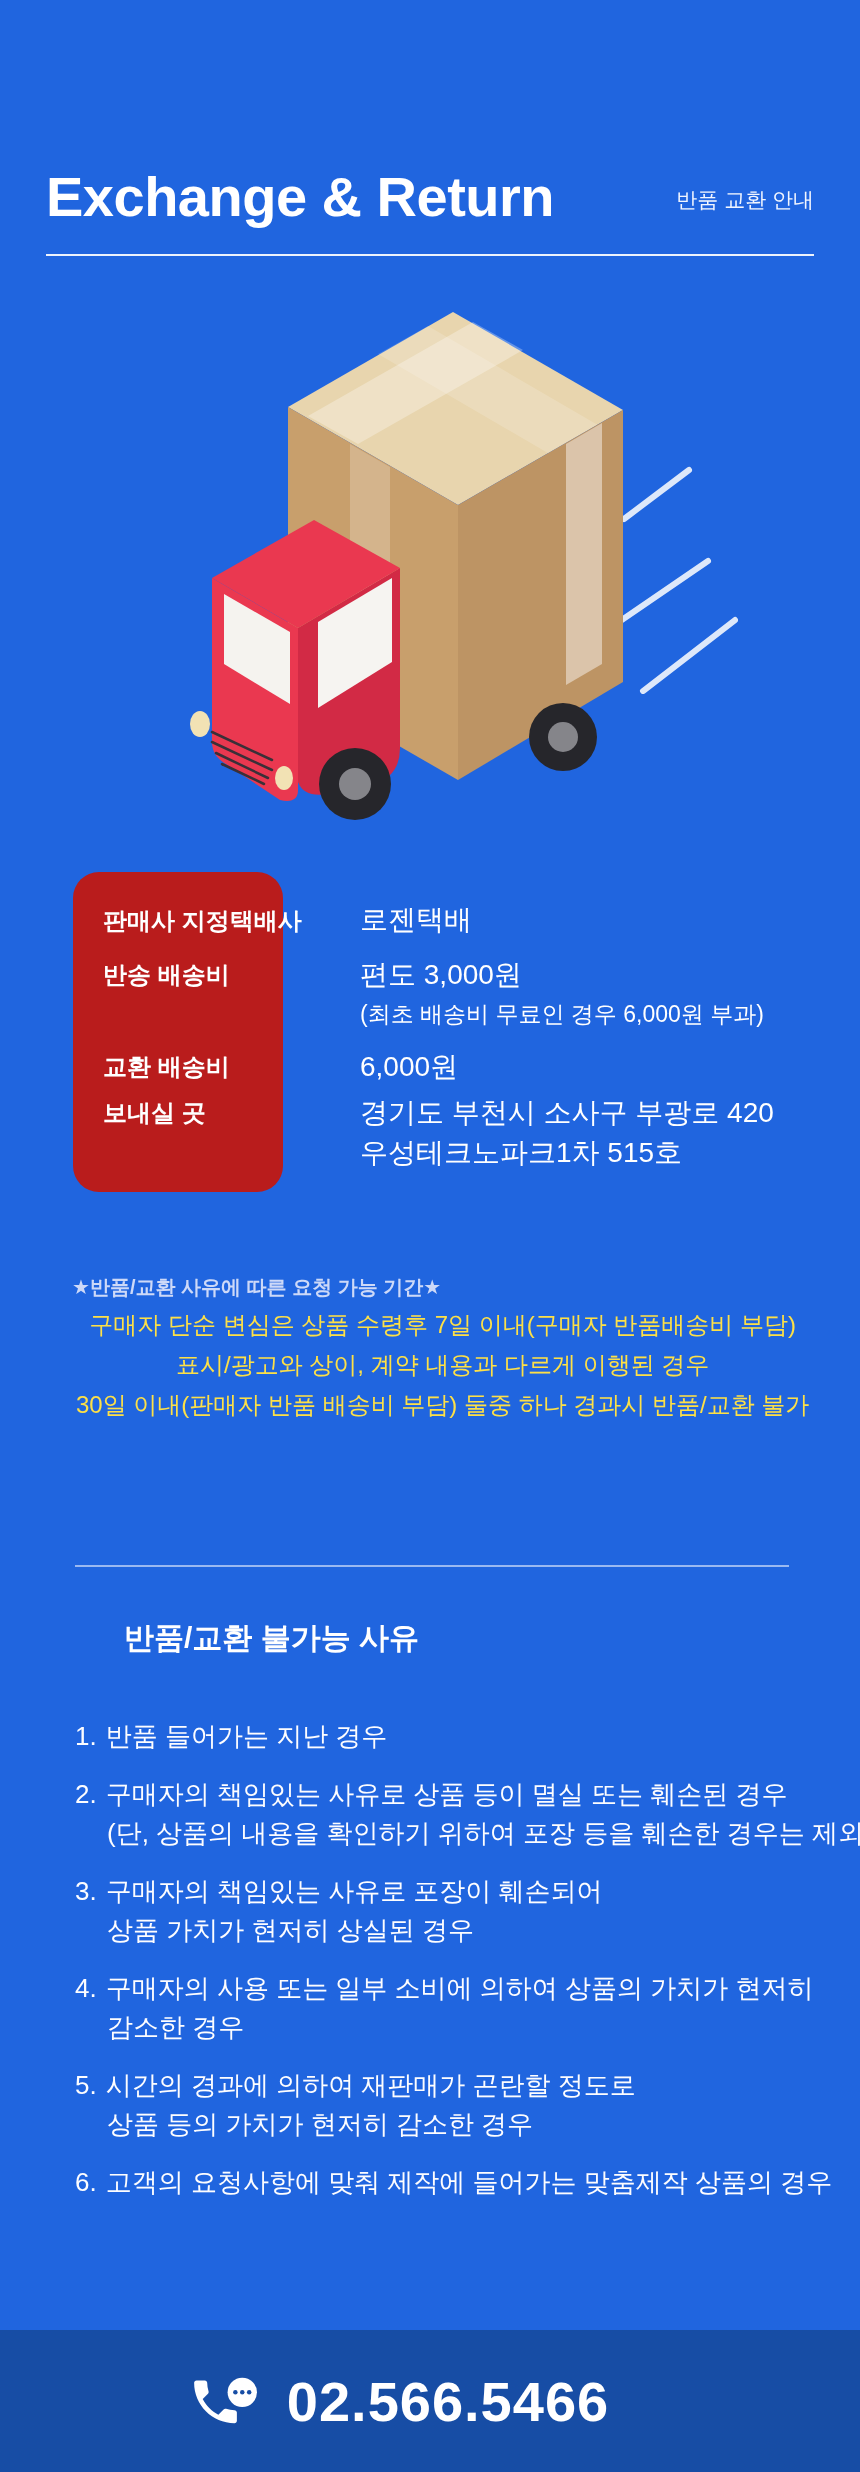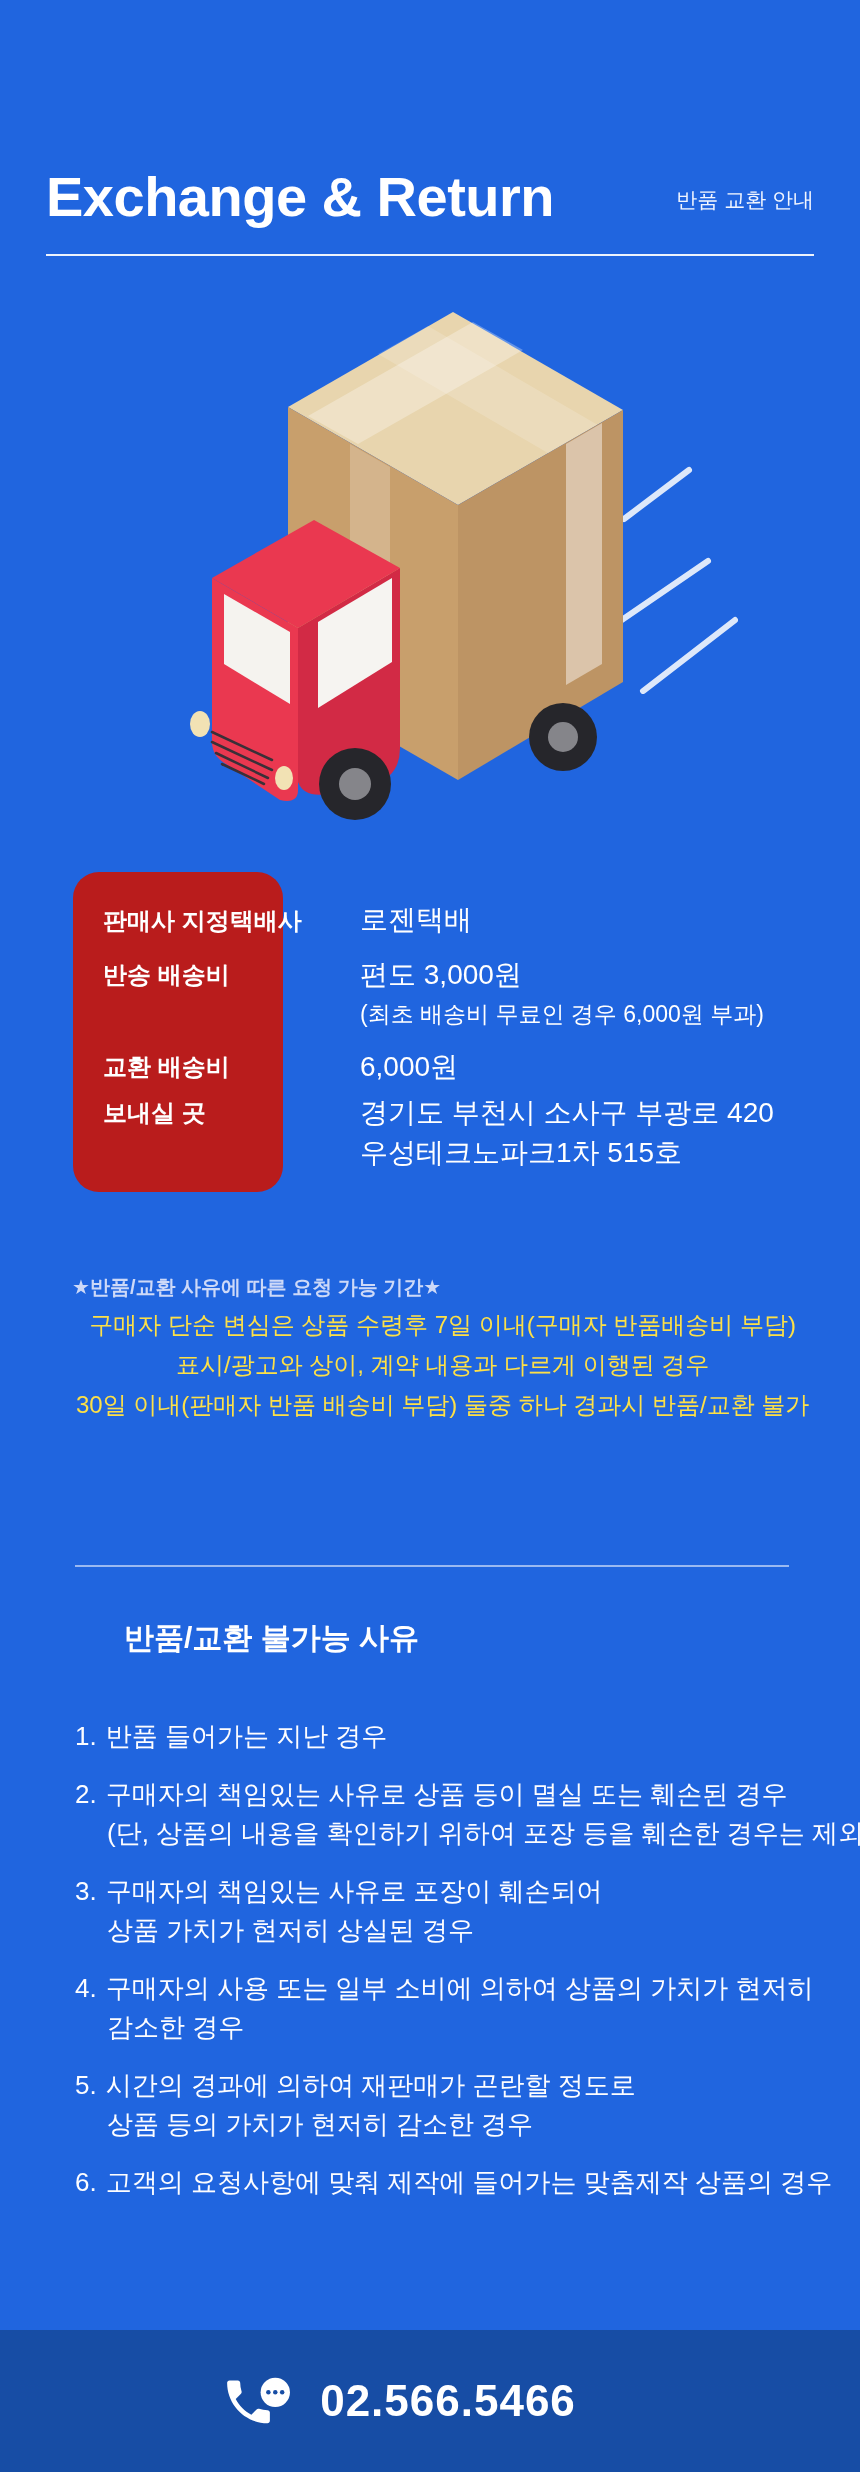--- a/index.html
+++ b/index.html
@@ -29,21 +29,21 @@
   .sec-title{position:absolute;left:76px;top:1620px;font-size:30px;font-weight:bold;line-height:36px;color:#fff;white-space:nowrap;margin-left:48px;}
   .reasons{position:absolute;left:75px;top:1717px;font-size:26px;line-height:39px;color:#fdfdff;}
   .li{margin-bottom:19px;padding-left:32px;}
   .li .first{text-indent:-32px;}
   .li .no{margin-right:9px;}
   .li div{white-space:nowrap;}
   
   .footer{position:absolute;left:0;top:2330px;width:860px;height:142px;background:#174da5;}
   .footer-inner{position:absolute;left:0;top:0;width:100%;height:100%;display:flex;align-items:center;justify-content:center;gap:24px;transform:translateX(-32px);}
   .phone-icon{width:76px;height:72px;flex:0 0 auto;}
-  .phone-number{font-size:44px;font-weight:bold;letter-spacing:1px;color:#fff;}
+  .phone-number{font-size:56px;font-weight:bold;letter-spacing:1px;color:#fff;}
 </style>
 </head>
 <body>
 
 <div class="page">
 
   <div class="title">Exchange &amp; Return</div>
   <div class="subtitle">반품 교환 안내</div>
   <div class="divider1"></div>
 

